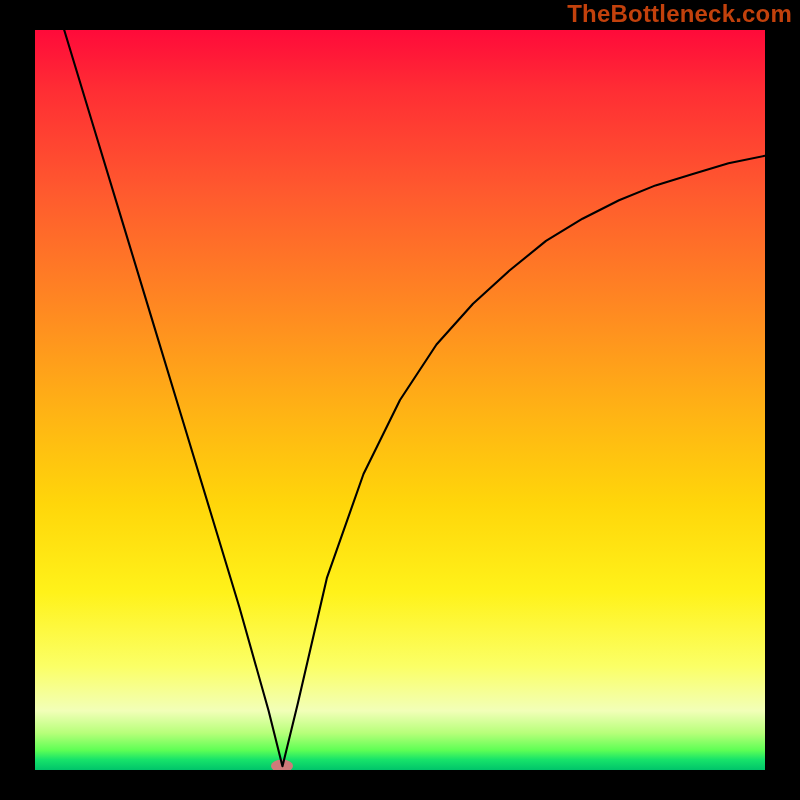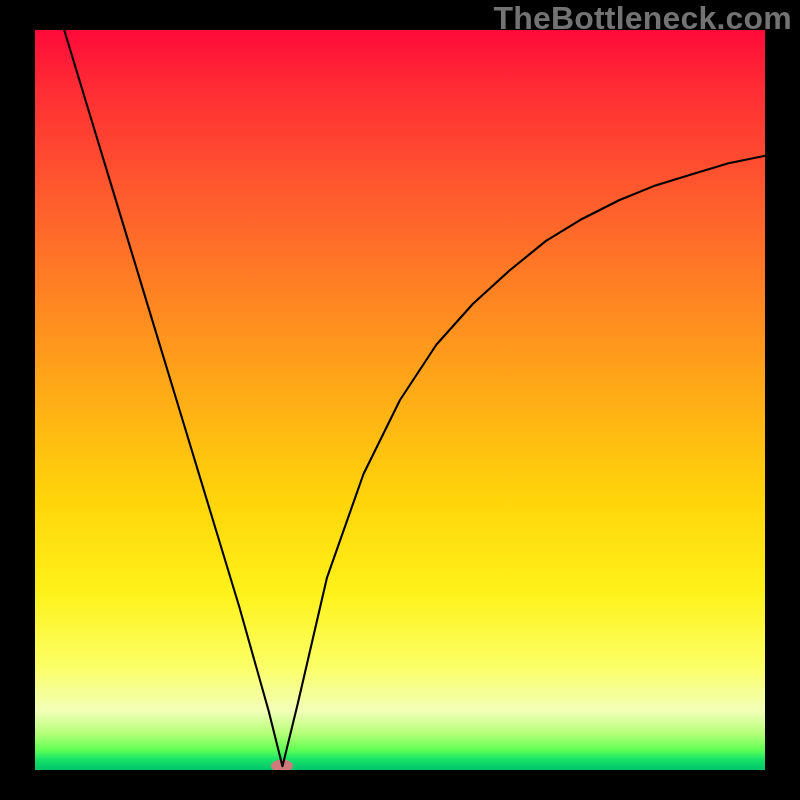--- a/index.html
+++ b/index.html
@@ -14,22 +14,22 @@
   .frame {
     position: relative;
     width: 800px;
     height: 800px;
     background: #000;
   }
   .watermark {
     position: absolute;
     top: 0;
     right: 8px;
-    color: #737373;
-    font-size: 32px;
+    color: #c2410c;
+    font-size: 24px;
     font-weight: 600;
     letter-spacing: 0.2px;
     z-index: 10;
   }
   
   .plot {
     position: absolute;
     left: 35px;
     top: 30px;
     width: 730px;

